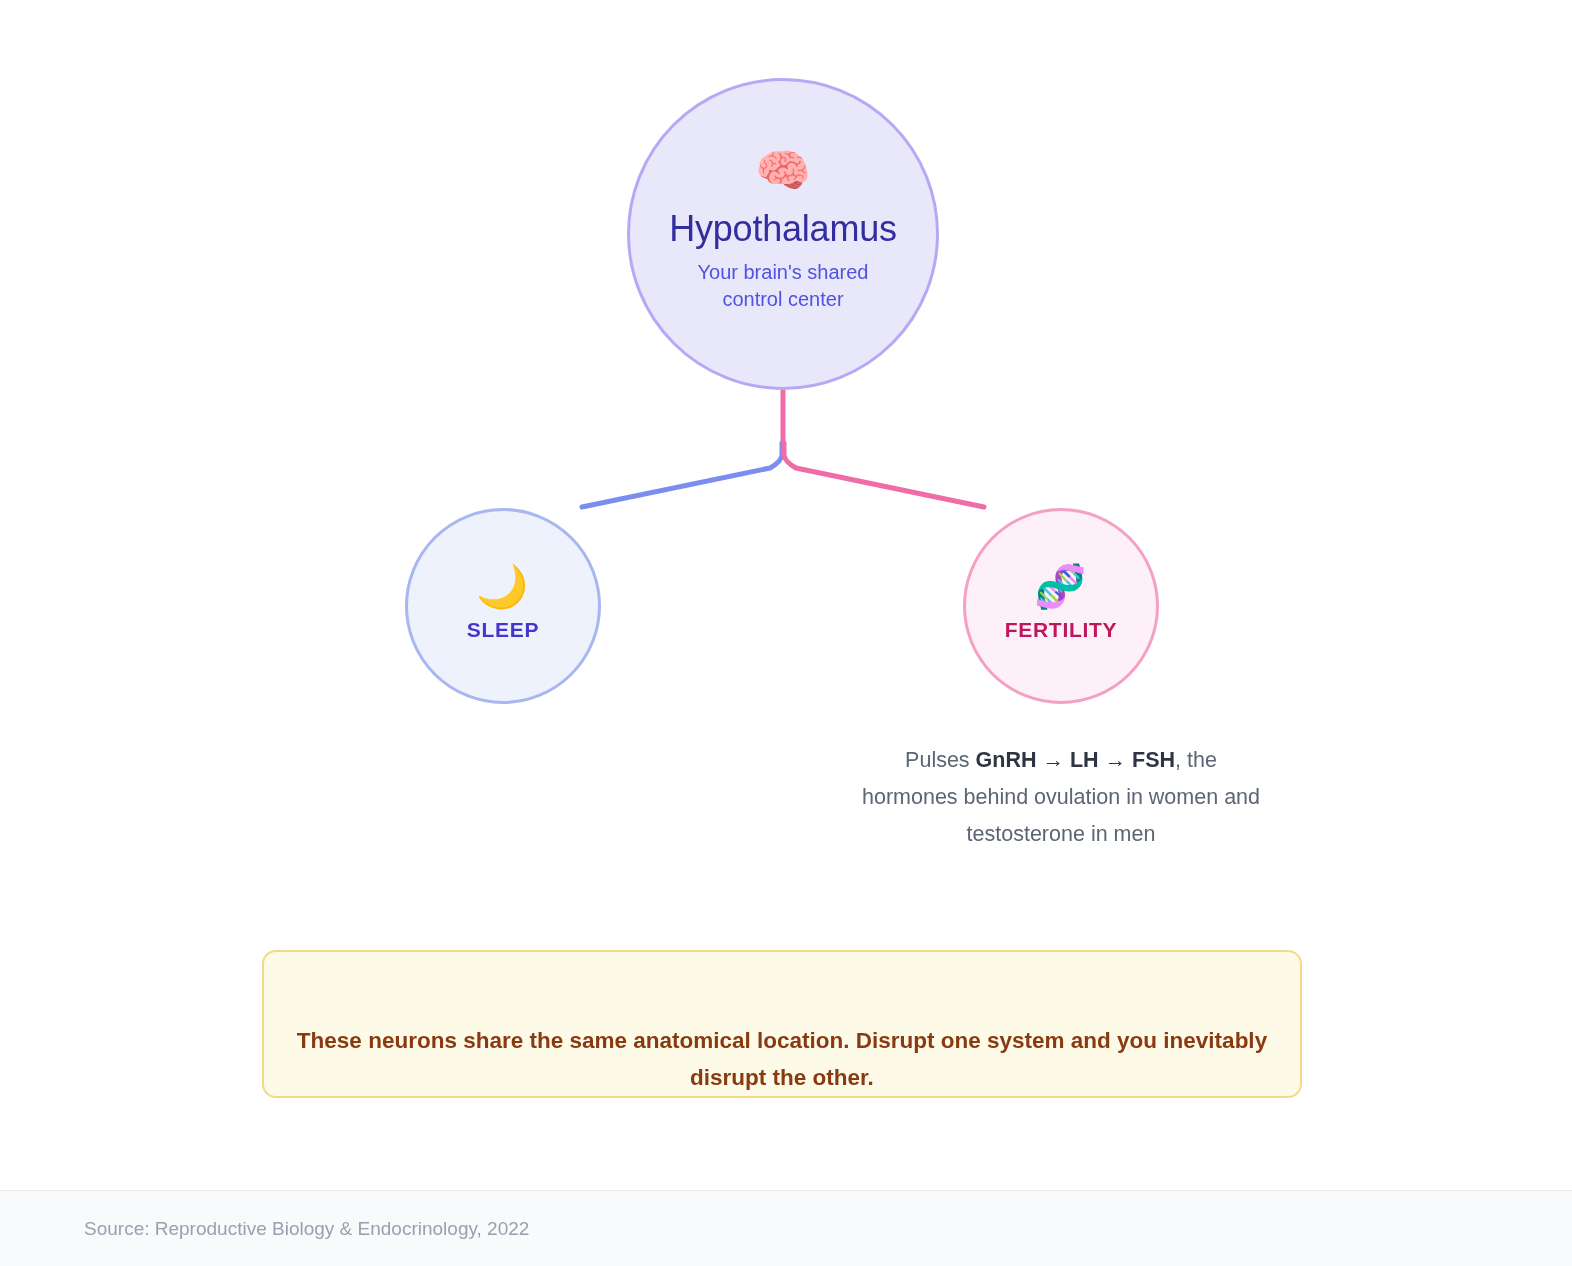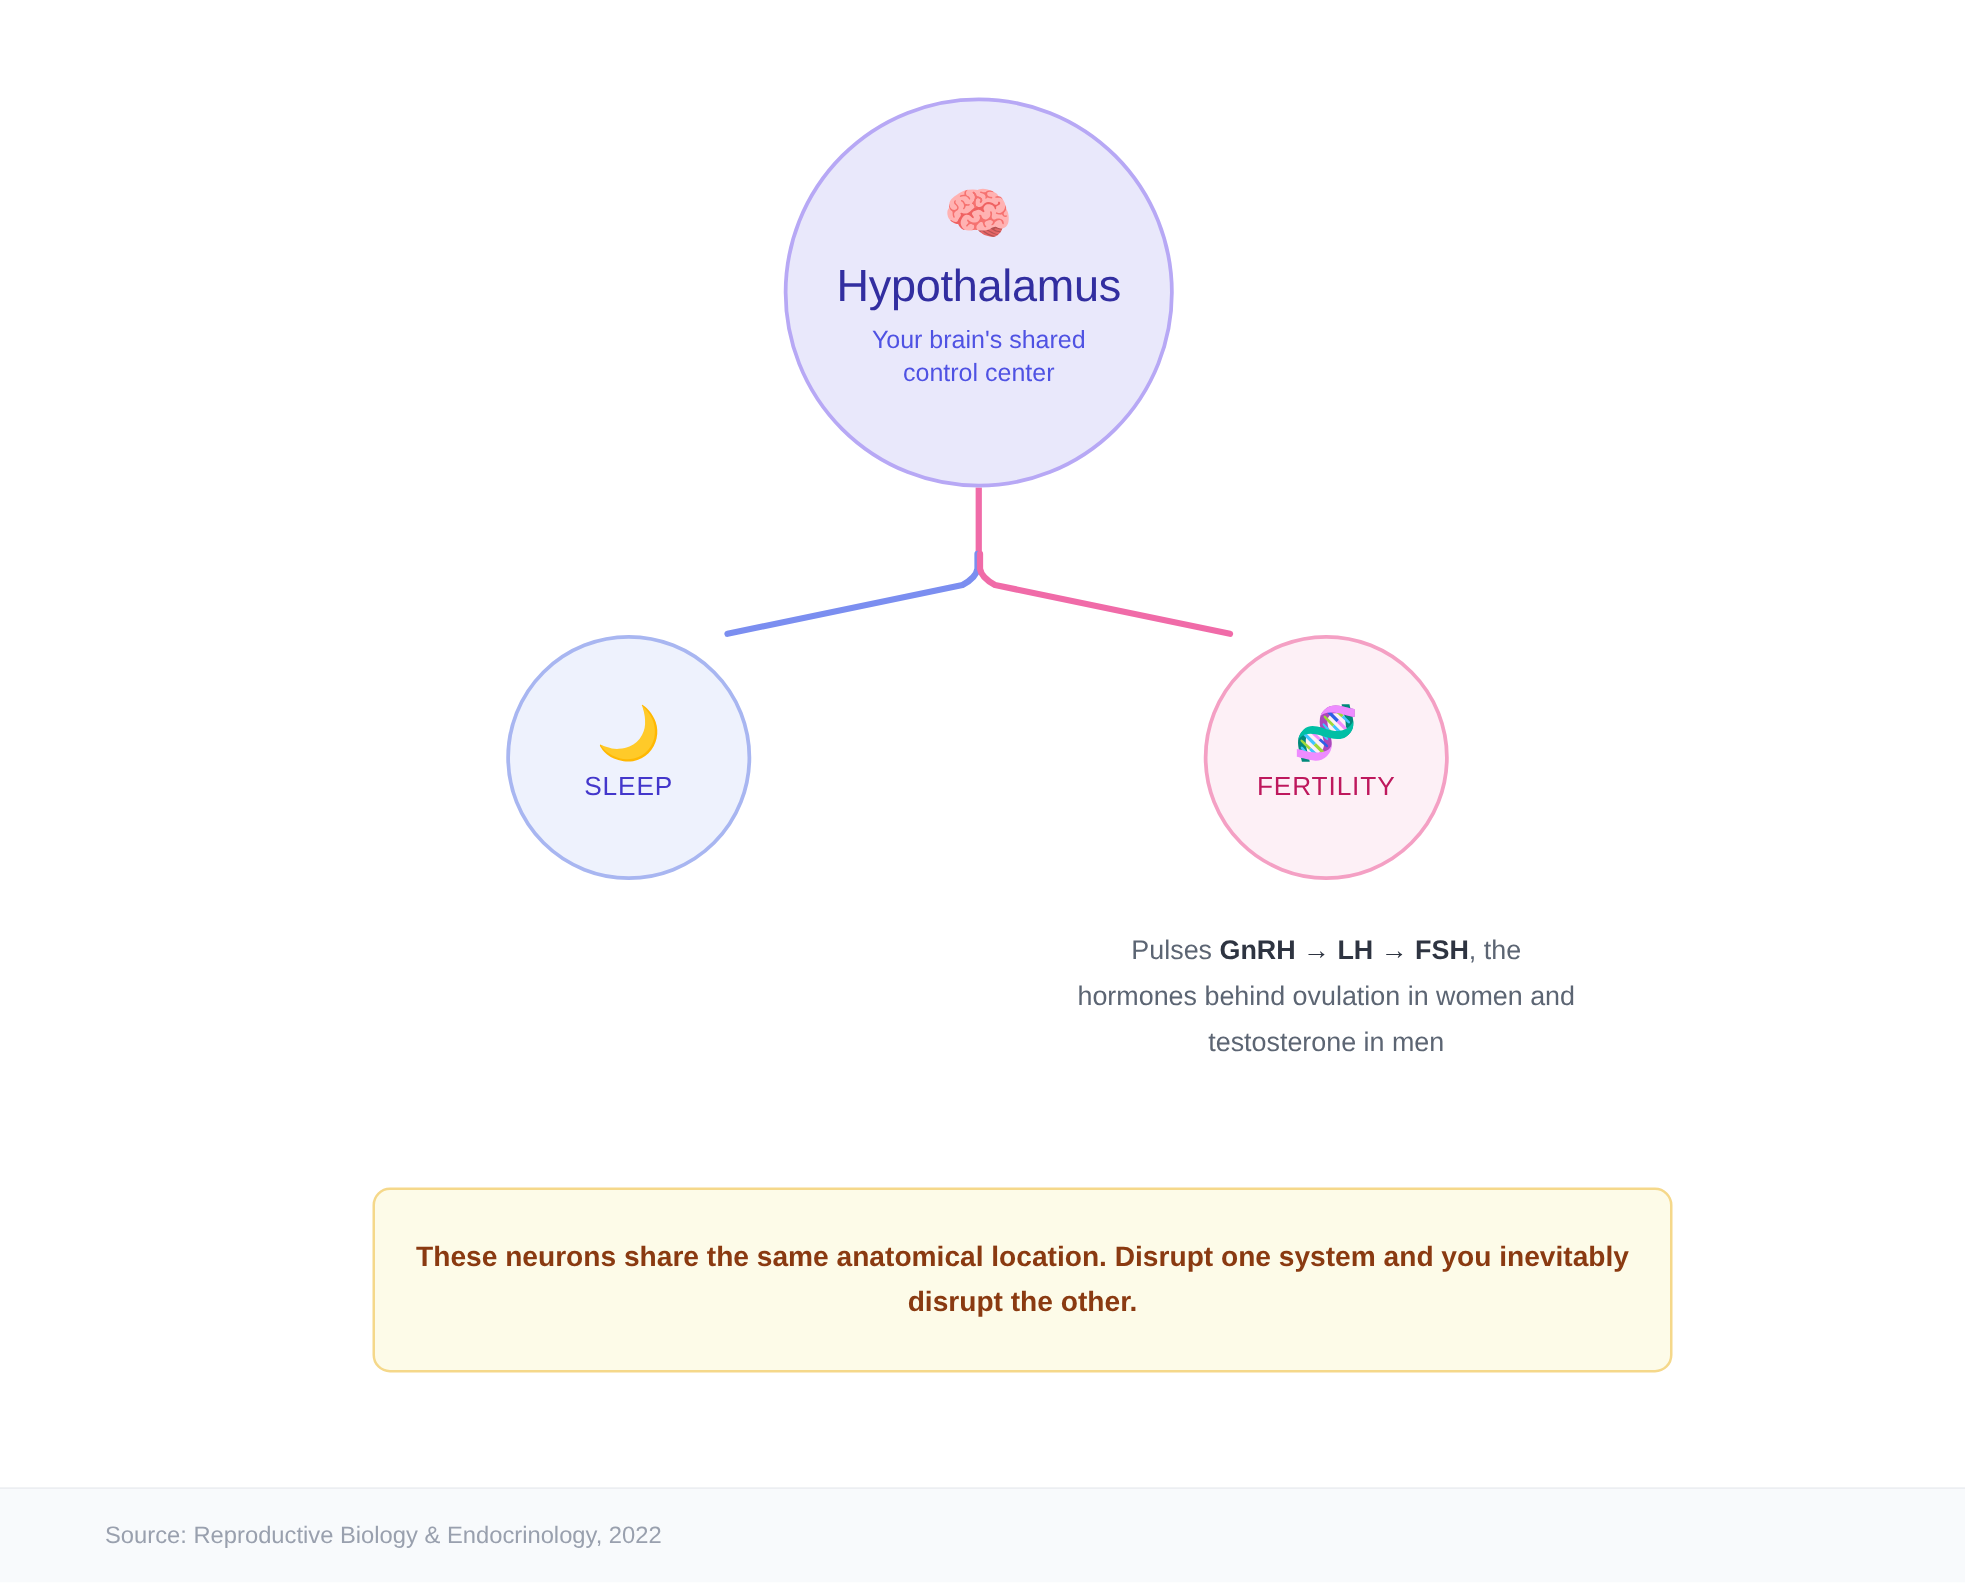--- a/index.html
+++ b/index.html
@@ -105,21 +105,21 @@
     border: 3px solid #f4a0c4;
   }
   .branch-icon {
     font-size: 42px;
     line-height: 1;
     margin-bottom: 10px;
     margin-top: -4px;
   }
   .branch-label {
     font-size: 21px;
-    font-weight: normal;
+    font-weight: bold;
     letter-spacing: 0.7px;
     text-align: center;
   }
   #label-sleep { color: #4337cb; }
   #label-fert  { color: #be185d; }
 
   .branch-desc {
     margin-top: 38px;
     width: 400px;
     text-align: center;
@@ -134,24 +134,23 @@
     position: absolute;
     left: 262px;
     top: 950px;
     width: 1040px;
     height: 148px;
     box-sizing: border-box;
     background: #fdfbe8;
     border: 2px solid #f5d88a;
     border-radius: 14px;
     display: flex;
-    align-items: center;
+    align-items: flex-end;
     justify-content: center;
     padding: 0 26px;
-    margin-left: 36px;
   }
   #callout-text {
     text-align: center;
     font-size: 22.5px;
     font-weight: bold;
     line-height: 1.62;
     color: #8a3a11;
   }
 
   

